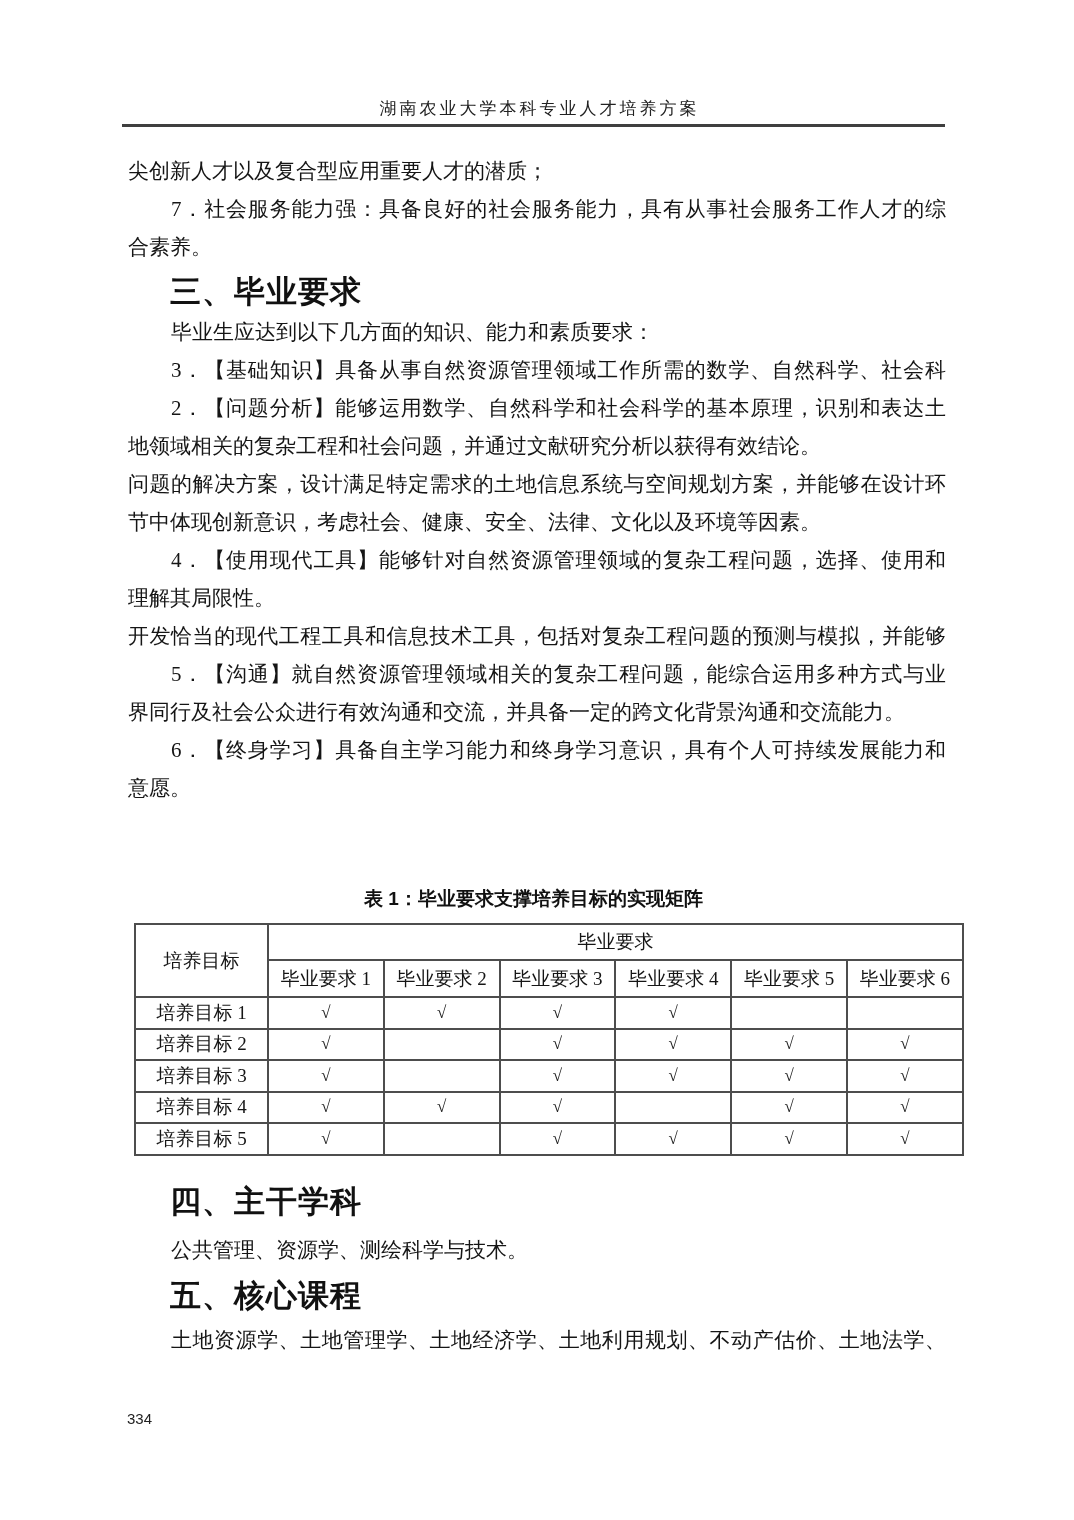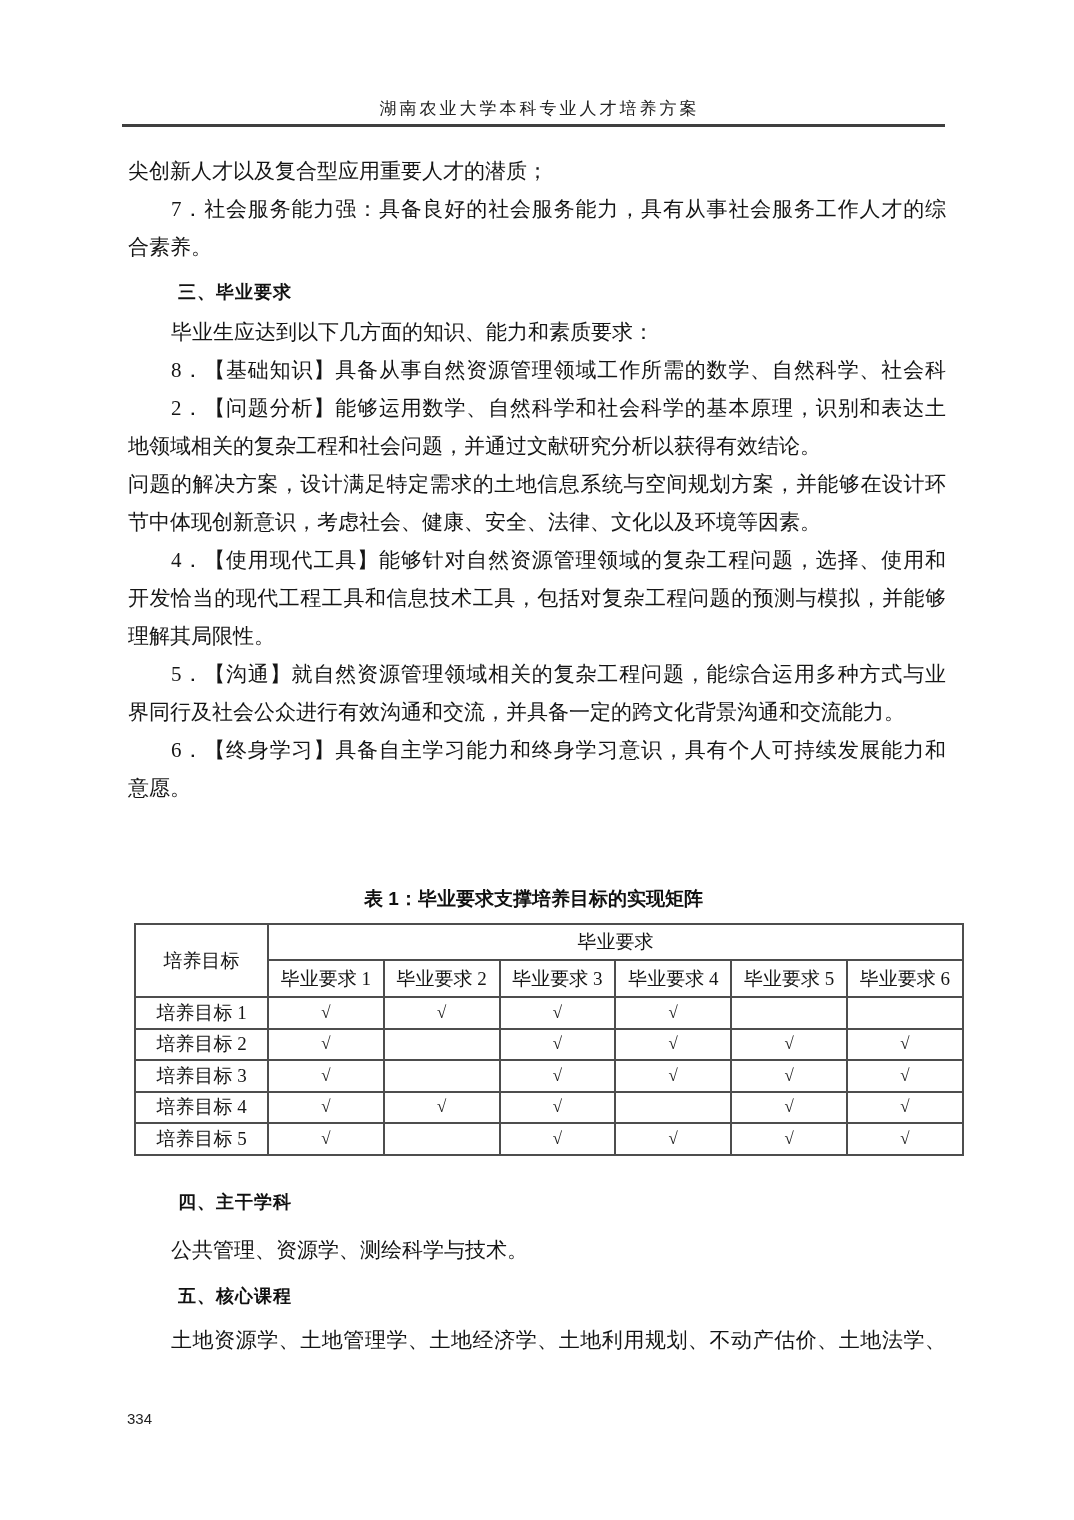--- a/index.html
+++ b/index.html
@@ -34,24 +34,24 @@
     white-space: nowrap;
   }
   .indent { padding-left: 43px; }
   .fill {
     white-space: normal;
     text-align: justify;
     text-align-last: justify;
   }
   .heading {
     position: absolute;
-    left: 178px;
+    left: 170px;
     height: 40px;
     line-height: 40px;
-    font-size: 18px;
+    font-size: 31px;
     font-weight: 700;
     font-family: "Liberation Sans", "DejaVu Sans", sans-serif;
     color: #111;
     letter-spacing: 1px;
     white-space: nowrap;
   }
   .table-title {
     position: absolute;
     left: 122px; top: 884px; width: 823px;
     height: 30px; line-height: 30px;
@@ -100,28 +100,28 @@
   <div class="block" style="top:152px;">
     <div class="line">尖创新人才以及复合型应用重要人才的潜质；</div>
     <div class="line indent fill">7．社会服务能力强：具备良好的社会服务能力，具有从事社会服务工作人才的综</div>
     <div class="line">合素养。</div>
   </div>
 
   <div class="heading" style="top:272px;">三、毕业要求</div>
 
   <div class="block" style="top:313px;">
     <div class="line indent">毕业生应达到以下几方面的知识、能力和素质要求：</div>
-    <div class="line indent fill">8．【基础知识】具备从事自然资源管理领域工作所需的数学、自然科学、社会科</div>
+    <div class="line indent fill">3．【基础知识】具备从事自然资源管理领域工作所需的数学、自然科学、社会科</div>
     <div class="line indent fill">2．【问题分析】能够运用数学、自然科学和社会科学的基本原理，识别和表达土</div>
     <div class="line">地领域相关的复杂工程和社会问题，并通过文献研究分析以获得有效结论。</div>
     <div class="line fill">问题的解决方案，设计满足特定需求的土地信息系统与空间规划方案，并能够在设计环</div>
     <div class="line">节中体现创新意识，考虑社会、健康、安全、法律、文化以及环境等因素。</div>
     <div class="line indent fill">4．【使用现代工具】能够针对自然资源管理领域的复杂工程问题，选择、使用和</div>
+    <div class="line">理解其局限性。</div>
     <div class="line fill">开发恰当的现代工程工具和信息技术工具，包括对复杂工程问题的预测与模拟，并能够</div>
-    <div class="line">理解其局限性。</div>
     <div class="line indent fill">5．【沟通】就自然资源管理领域相关的复杂工程问题，能综合运用多种方式与业</div>
     <div class="line">界同行及社会公众进行有效沟通和交流，并具备一定的跨文化背景沟通和交流能力。</div>
     <div class="line indent fill">6．【终身学习】具备自主学习能力和终身学习意识，具有个人可持续发展能力和</div>
     <div class="line">意愿。</div>
   </div>
 
   <div class="table-title">表 1：毕业要求支撑培养目标的实现矩阵</div>
 
   <div class="matrix-wrap">
     <table class="matrix">

